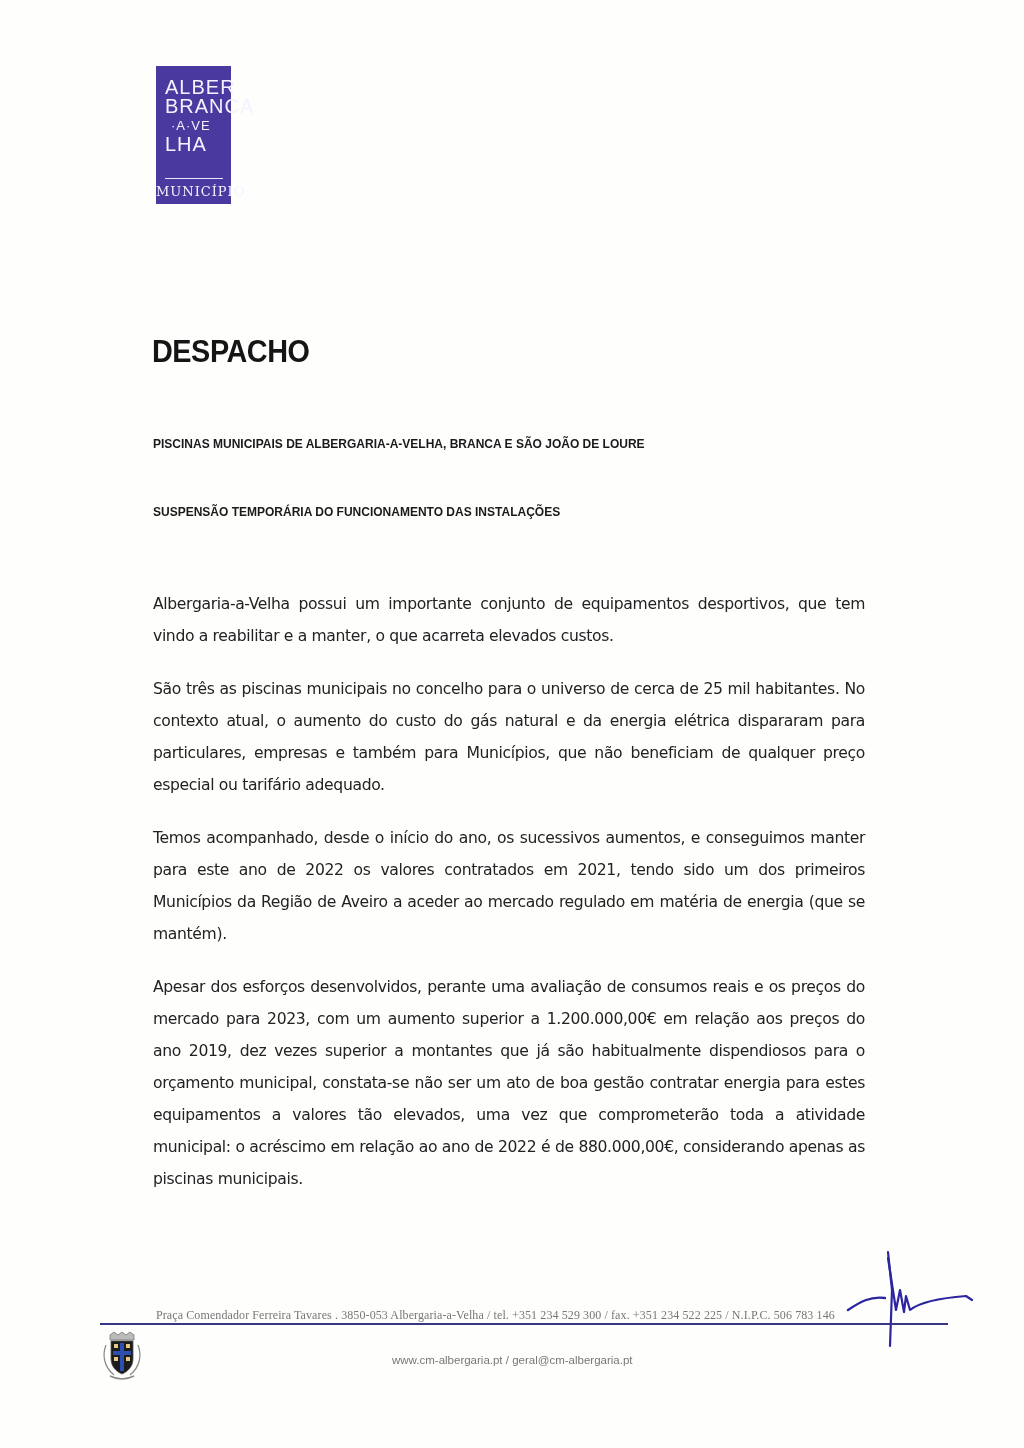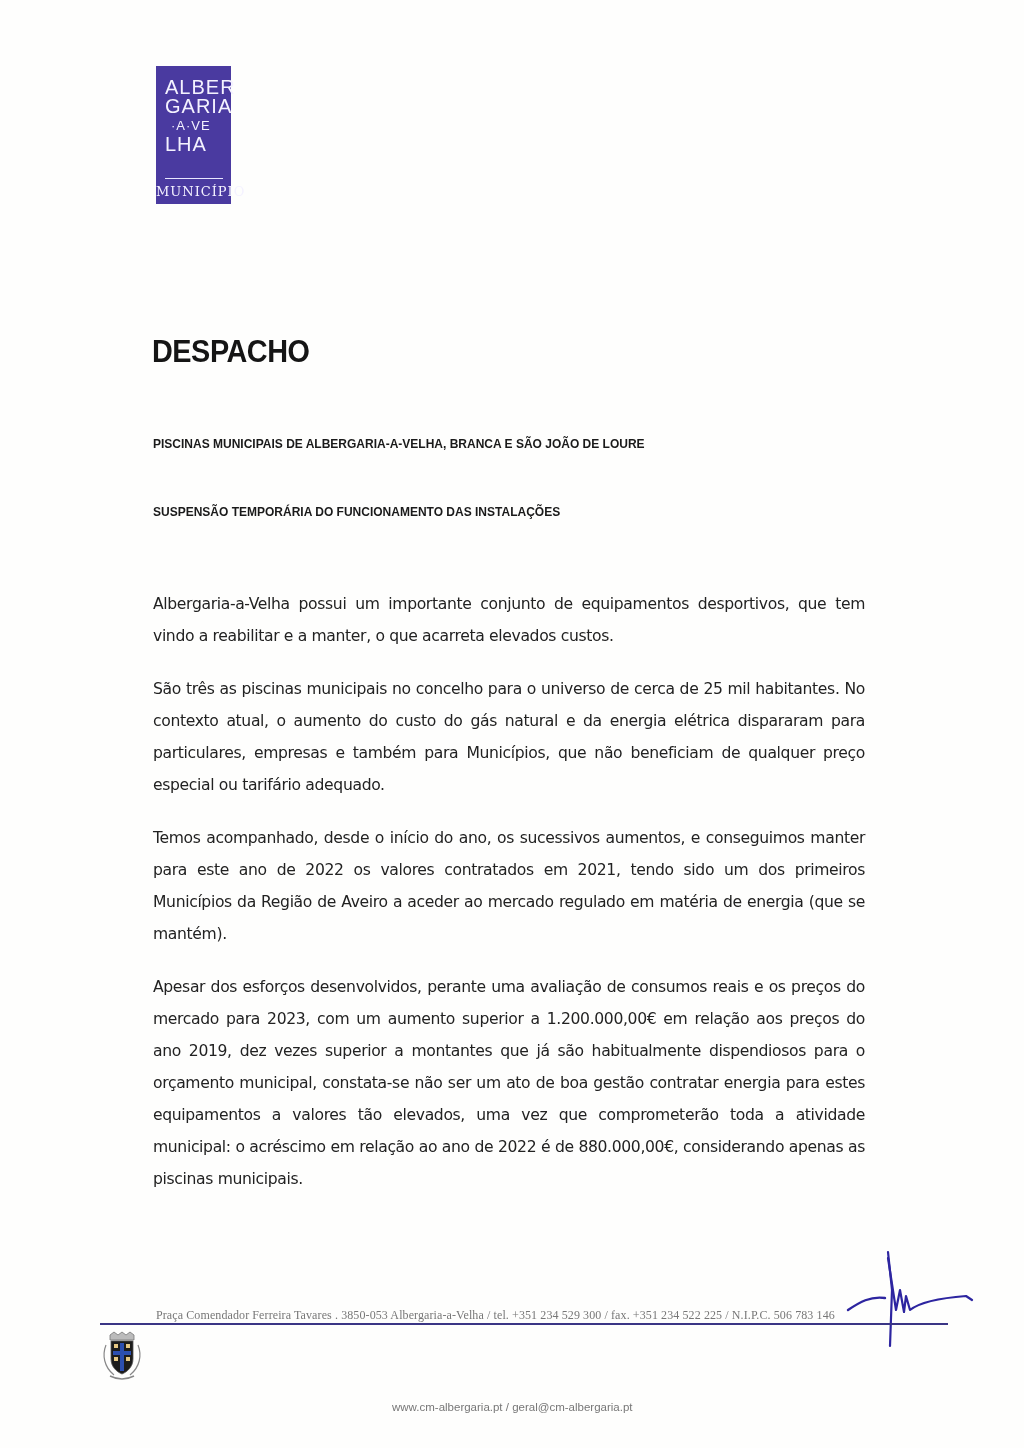--- a/index.html
+++ b/index.html
@@ -118,40 +118,40 @@
       top: 1308px;
       font-family: Liberation Serif, serif;
       font-size: 12px;
       color: #777;
       white-space: nowrap;
       letter-spacing: 0.1px;
     }
     .footer-web {
       position: absolute;
       left: 392px;
-      top: 1401px;
+      top: 1354px;
       font-family: "Liberation Sans", sans-serif;
       font-size: 11.5px;
       color: #777;
       white-space: nowrap;
     }
     .signature {
       position: absolute;
       left: 840px;
       top: 1250px;
       width: 140px;
       height: 110px;
     }
   </style>
 </head>
 <body>
 
 <div class="logo">
   <span class="ln l1">ALBER</span>
-  <span class="ln l2">GARIA</span>
+  <span class="ln l2">BRANCA</span>
   <span class="ln l3">·A·VE</span>
   <span class="ln l4">LHA</span>
   <div class="rule"></div>
   <div class="muni">MUNICÍPIO</div>
 </div>
 
 <h1 class="title">DESPACHO</h1>
 
 <h2 class="subhead s1">PISCINAS MUNICIPAIS DE ALBERGARIA-A-VELHA, BRANCA E SÃO JOÃO DE LOURE</h2>
 <h2 class="subhead s2">SUSPENSÃO TEMPORÁRIA DO FUNCIONAMENTO DAS INSTALAÇÕES</h2>

